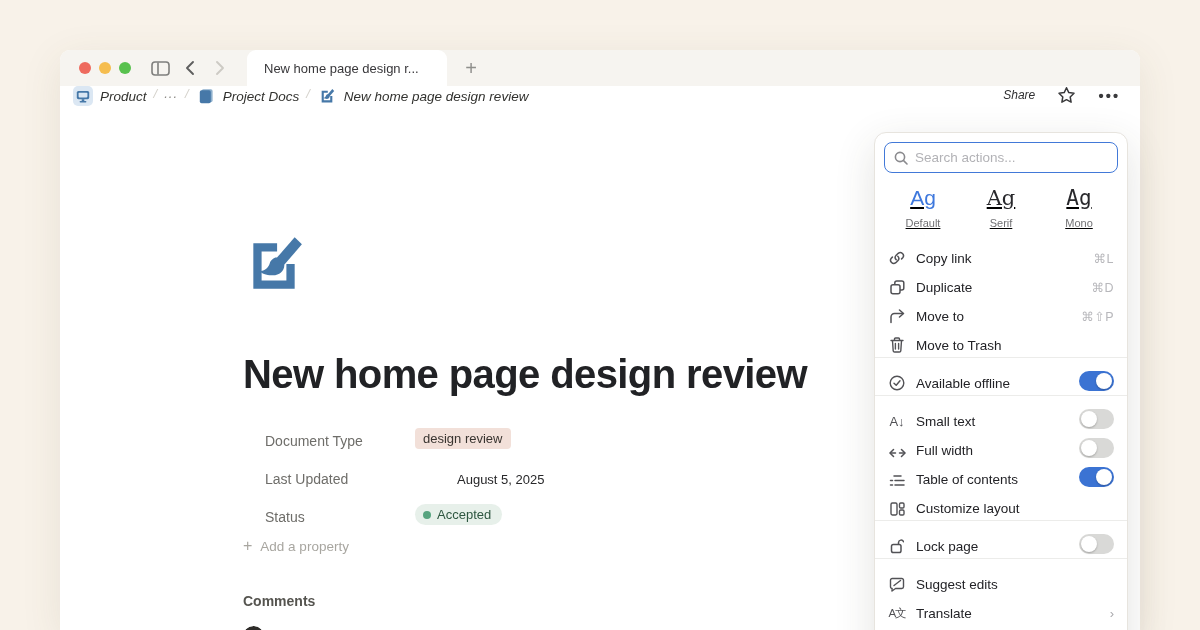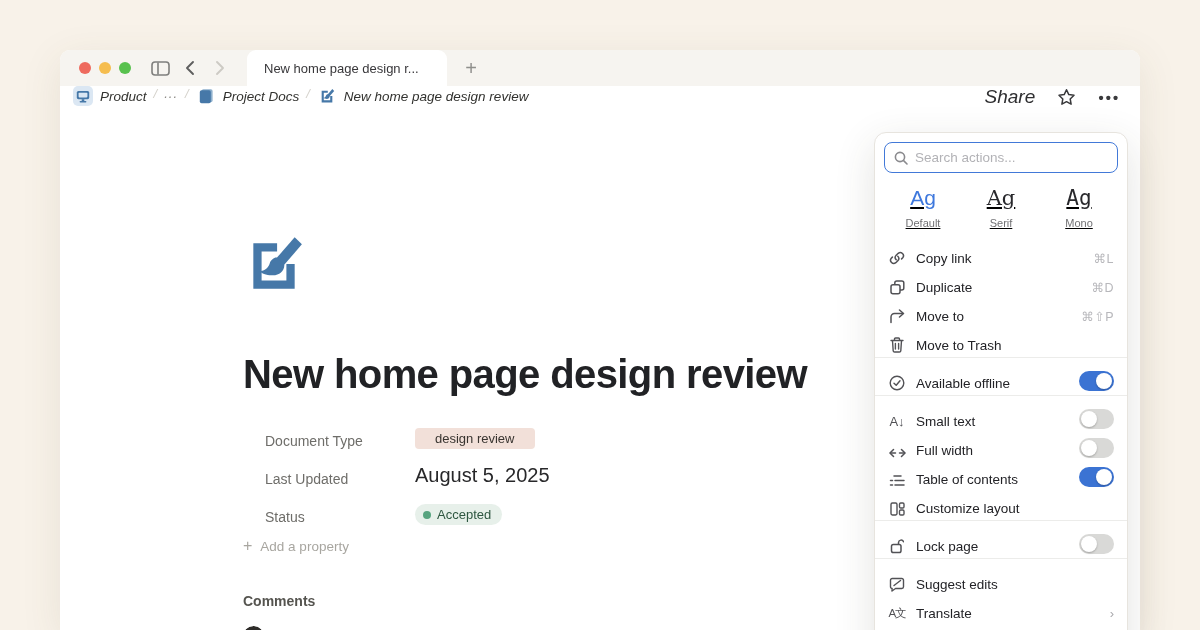--- a/index.html
+++ b/index.html
@@ -23,34 +23,34 @@
   .tab-plus { margin-left:10px; font-size:20px; color:#8f8f8c; width:28px; text-align:center; cursor:pointer; }
 
   
   .crumbrow { height:42px; display:flex; align-items:flex-start; padding:0 20px 0 13px; background:#fff;font-style:italic; }
   .crumb { display:flex; align-items:center; gap:7px; font-size:13.5px; color:#32322f; cursor:pointer; }
   .crumb .cicon { width:20px; height:20px; display:flex; align-items:center; justify-content:center; }
   .crumb .chip { background:#dbe7f3; border-radius:5px; }
   .sep { color:#d4d1cb; margin:0 7px; font-size:13px; }
   .crumb-dots { color:#8d8b86; font-size:13px; letter-spacing:1px; cursor:pointer; }
   .topactions { margin-left:auto; display:flex; align-items:center; gap:22px; }
-  .share { font-size:19px; color:#2f2f31; cursor:pointer; }
+  .share { font-size:12px; color:#2f2f31; cursor:pointer; }
   .iconbtn { display:flex; align-items:center; cursor:pointer; }
   .dots3 { color:#3a3a3c; font-size:15px; letter-spacing:2px; font-weight:700; }
 
   
   .doc { padding-left:183px; }
   .pageicon { margin-top:105px; width:62px; height:62px; }
   .doctitle { margin-top:57px; font-size:40px; font-weight:700; color:#212225; letter-spacing:-.6px; }
 
   .props { margin-top:14px; }
   .prow { display:flex; align-items:flex-end; height:38px; padding-left:22px; }
   .plabel { width:150px; font-size:14px; color:#6e6d69; }
-  .pval { font-size:20px; color:#28282a; }
-  .tag { background:#f2e0d9; color:#393430; font-size:13px; padding:3px 20px; border-radius:4px; }
+  .pval { font-size:13px; color:#28282a;margin-left:42px; }
+  .tag { background:#f2e0d9; color:#393430; font-size:13px; padding:3px 8px; border-radius:4px; }
   .status { background:#e7f0ea; color:#2e5741; font-size:13px; padding:3px 11px 3px 8px; border-radius:20px;
     display:inline-flex; align-items:center; gap:6px; }
   .status .dot { width:8px; height:8px; border-radius:50%; background:#57a47f; }
   .addprop { display:flex; align-items:center; gap:8px; color:#a8a6a0; font-size:13.5px; margin-top:12px; cursor:pointer; }
   .addprop .plus { font-size:16px; }
 
   .comments-h { margin-top:38px; font-size:14px; font-weight:700; color:#55544f; }
   .commentrow { margin-top:17px; display:flex; align-items:center; gap:11px; }
   .avatar { width:21px; height:21px; border-radius:50%; overflow:hidden; flex:none; }
   .addcomment { color:#b9b7b2; font-size:15px; cursor:text; }

